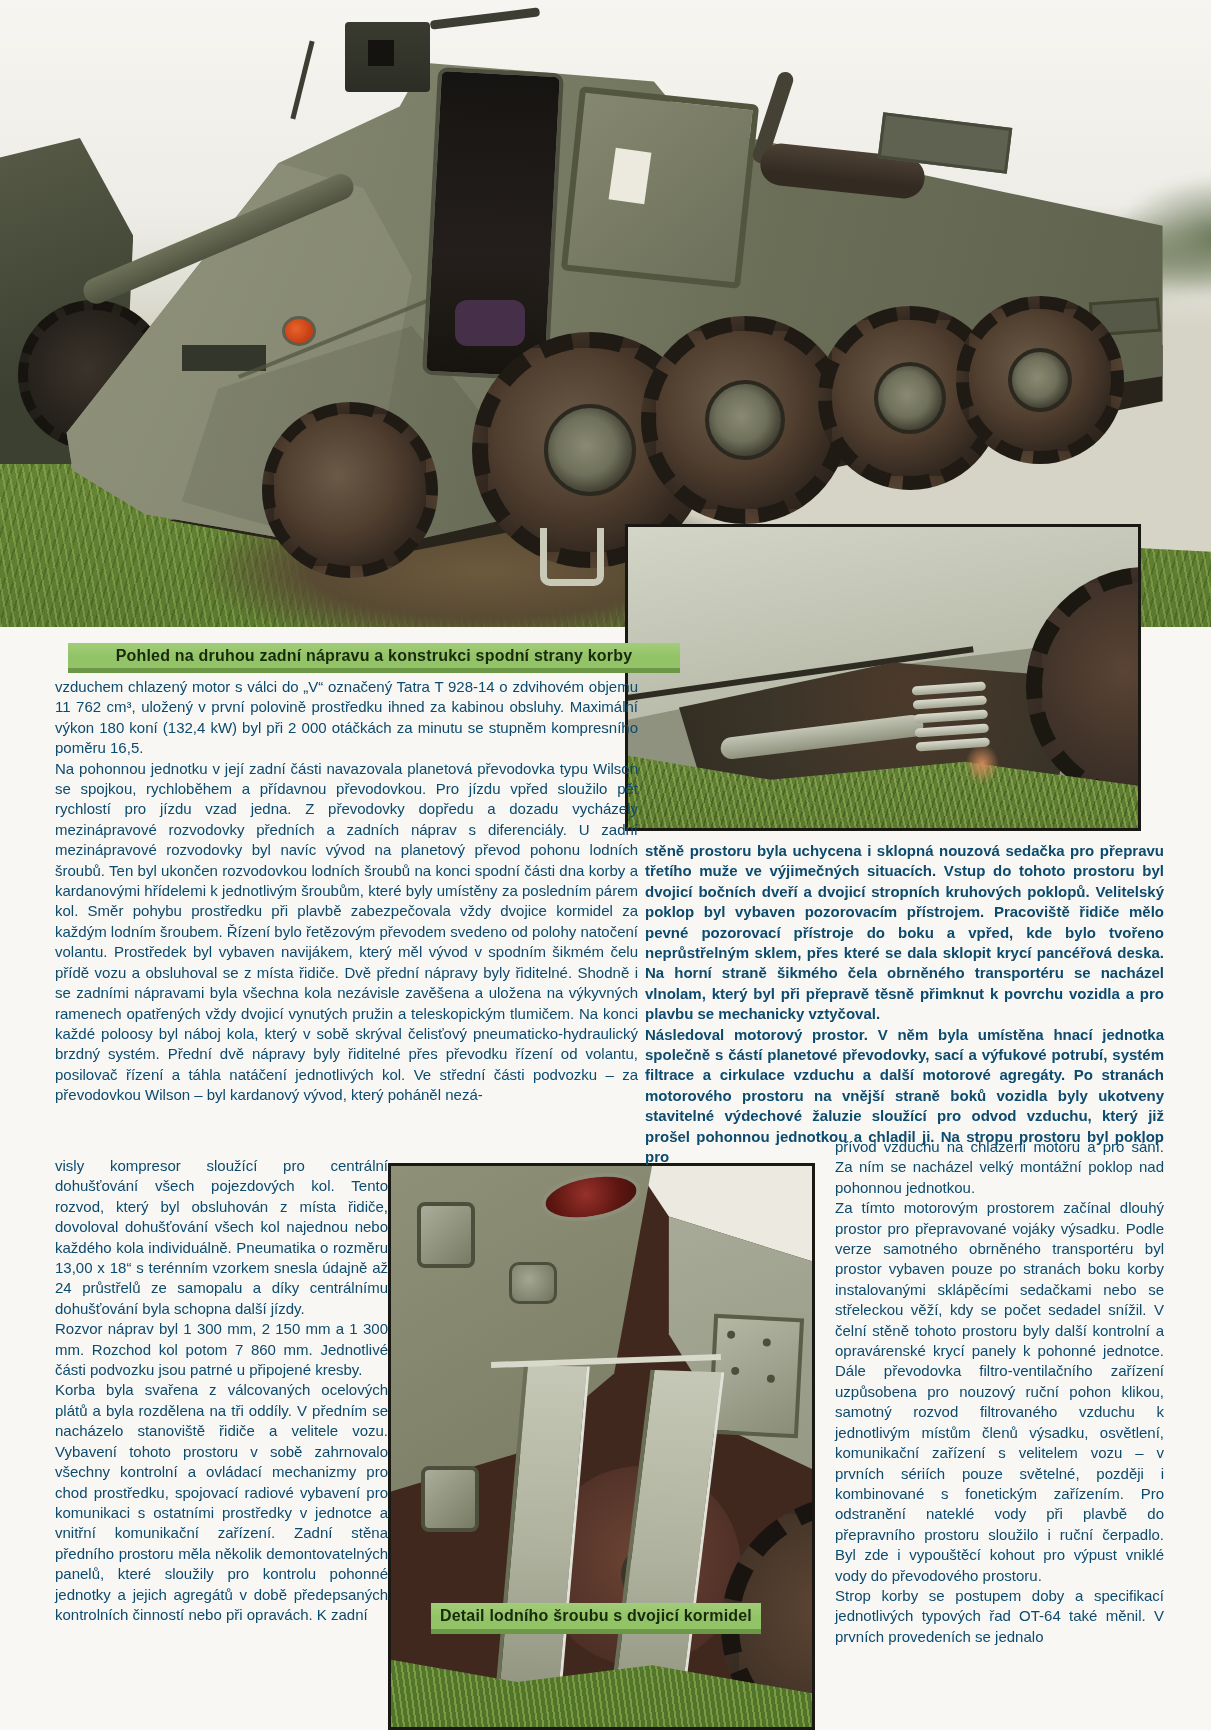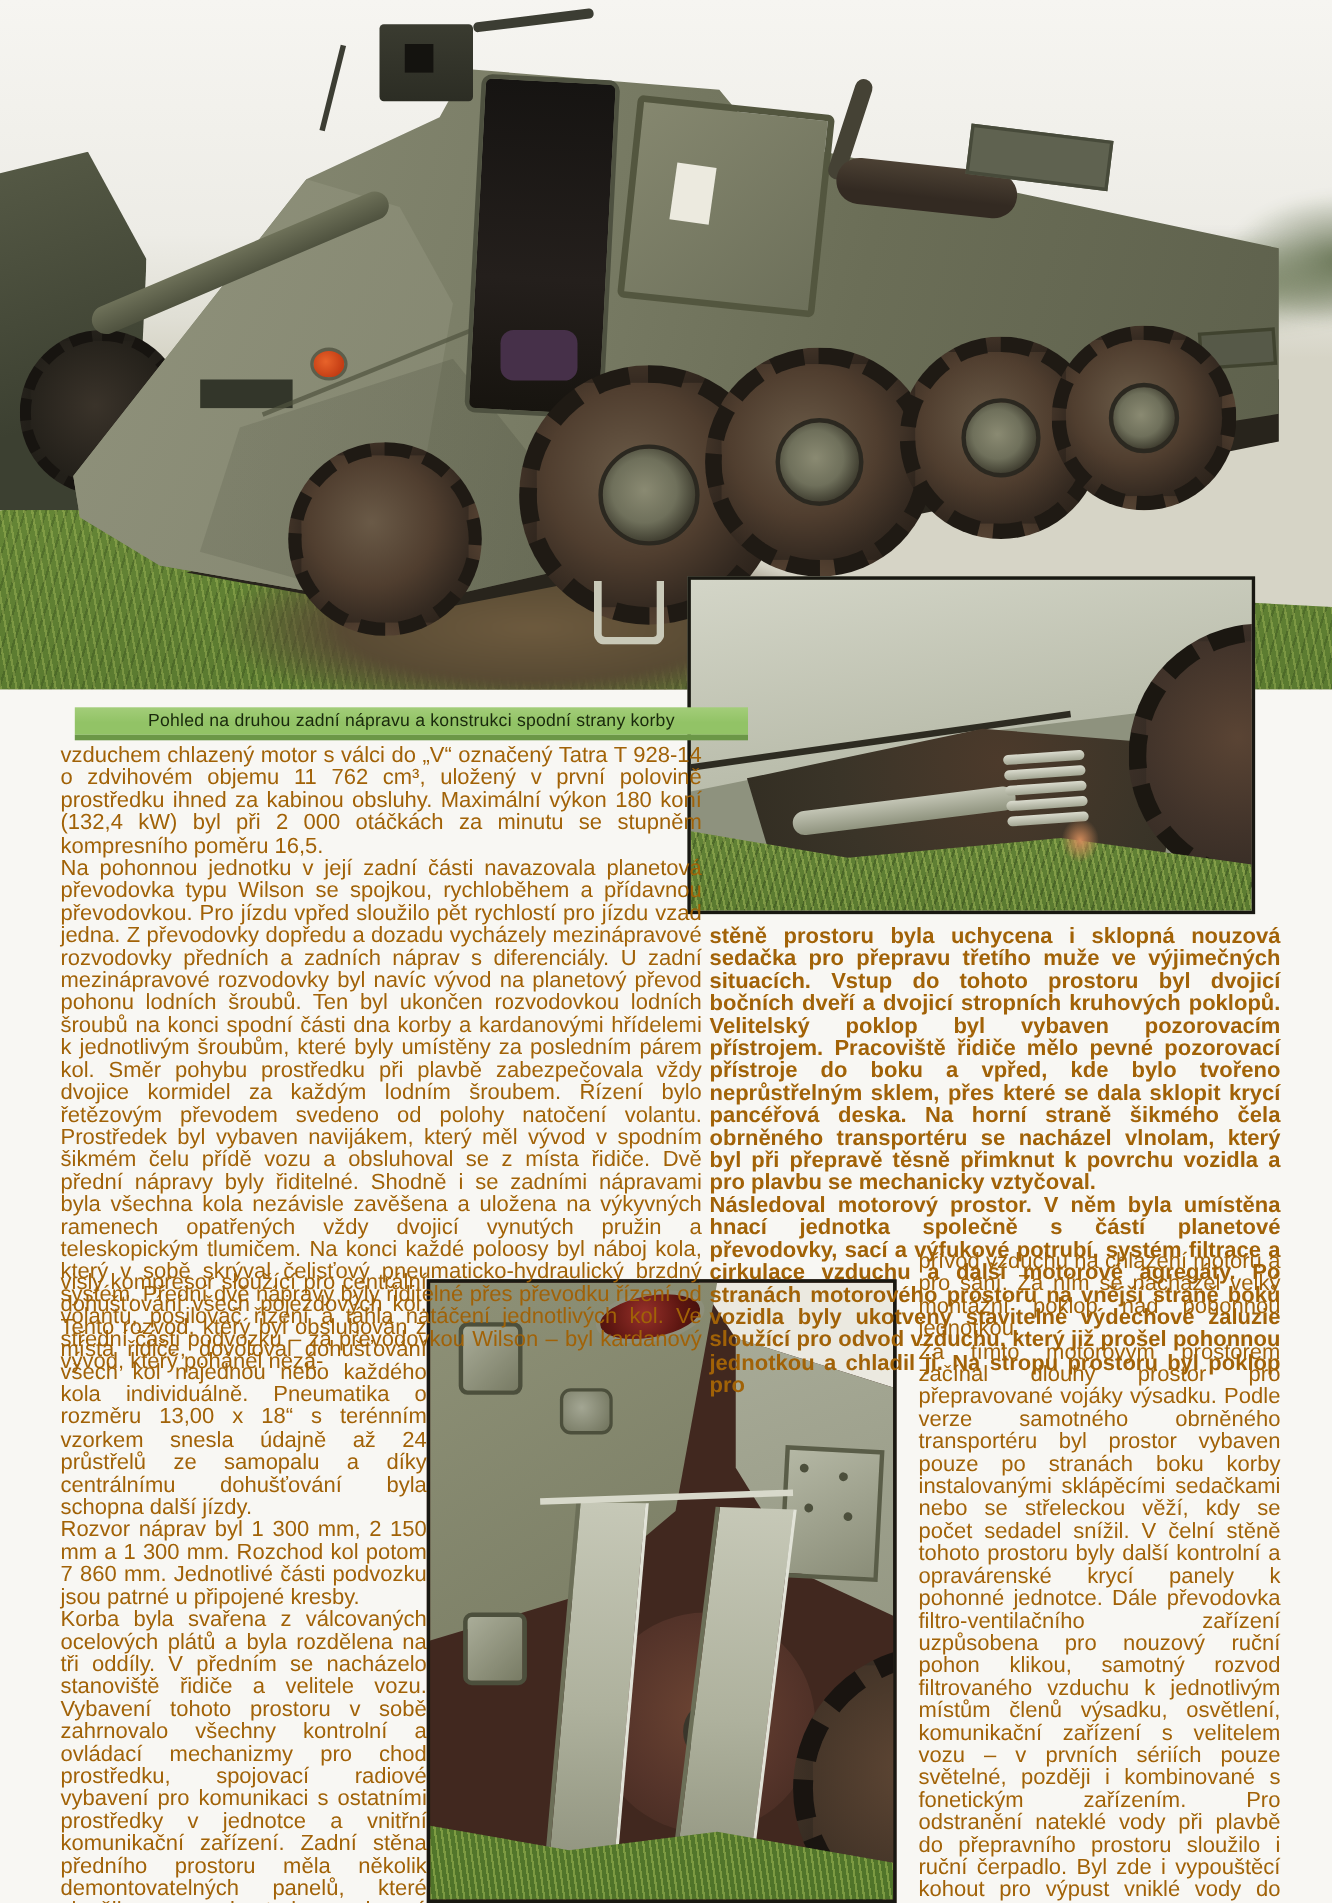--- a/index.html
+++ b/index.html
@@ -99,26 +99,26 @@
     background:radial-gradient(circle at 40% 42%,#5e4634 0%,#463629 50%,#2b241d 100%);}
   .pm-grass{left:0;top:0;width:100%;height:100%;clip-path:polygon(0 88%,30% 92%,62% 89%,100% 94%,100% 100%,0 100%);
     background:linear-gradient(180deg,#6f943f,#4f7329);}
   .pm-grass::after{content:"";position:absolute;inset:0;
     background:repeating-linear-gradient(82deg,rgba(205,224,110,.35) 0 2px,rgba(0,0,0,0) 2px 6px);}
 
   
   .caption{position:absolute;display:flex;align-items:center;justify-content:center;
     background:linear-gradient(180deg,var(--caption-bg-light,#a3cd79) 0%,var(--caption-bg,#92c366) 55%,var(--caption-bg,#92c366) 100%);
     border-bottom:5px solid var(--caption-edge,#6b9747);box-sizing:border-box;z-index:6;}
-  .caption span{font-size:16px;font-weight:normal;color:var(--caption-text,#19290c);letter-spacing:.2px;white-space:nowrap;}
+  .caption span{font-size:16px;font-weight:bold;color:var(--caption-text,#19290c);letter-spacing:.2px;white-space:nowrap;}
   .caption-1{left:68px;top:643px;width:612px;height:30px;}
   .caption-2{left:431px;top:1603px;width:330px;height:31px;}
 
   
-  .textblock{position:absolute;color:#a16207;font-size:20px;line-height:20.4px;text-align:justify;z-index:3;}
+  .textblock{position:absolute;color:#0c4a6e;font-size:15px;line-height:20.4px;text-align:justify;z-index:3;}
   .textblock p{margin:0;}
   .tb-l-wide{left:55px;top:677px;width:583px;}
   .tb-l-narrow{left:55px;top:1156px;width:333px;}
   .tb-r-wide{left:645px;top:841px;width:519px;font-weight:bold;}
   .tb-r-narrow{left:835px;top:1137px;width:329px;}
 </style>
 </head>
 <body>
 
 <div class="page">
@@ -219,14 +219,17 @@
       <div class="pm-bolt" style="position:absolute;left:16px;top:48px;"></div>
       <div class="pm-bolt" style="position:absolute;left:52px;top:54px;"></div>
     </div>
     <div class="abs pm-hubnut"></div>
     <div class="abs pm-rudder r1"></div>
     <div class="abs pm-rudder r2"></div>
     <div class="abs pm-link"></div>
     <div class="abs pm-grass"></div>
   </div>
 
+  <div class="caption caption-2">
+    <span>Detail lodního šroubu s dvojicí kormidel</span>
+  </div>
 
 </div>
 
 </body></html>

